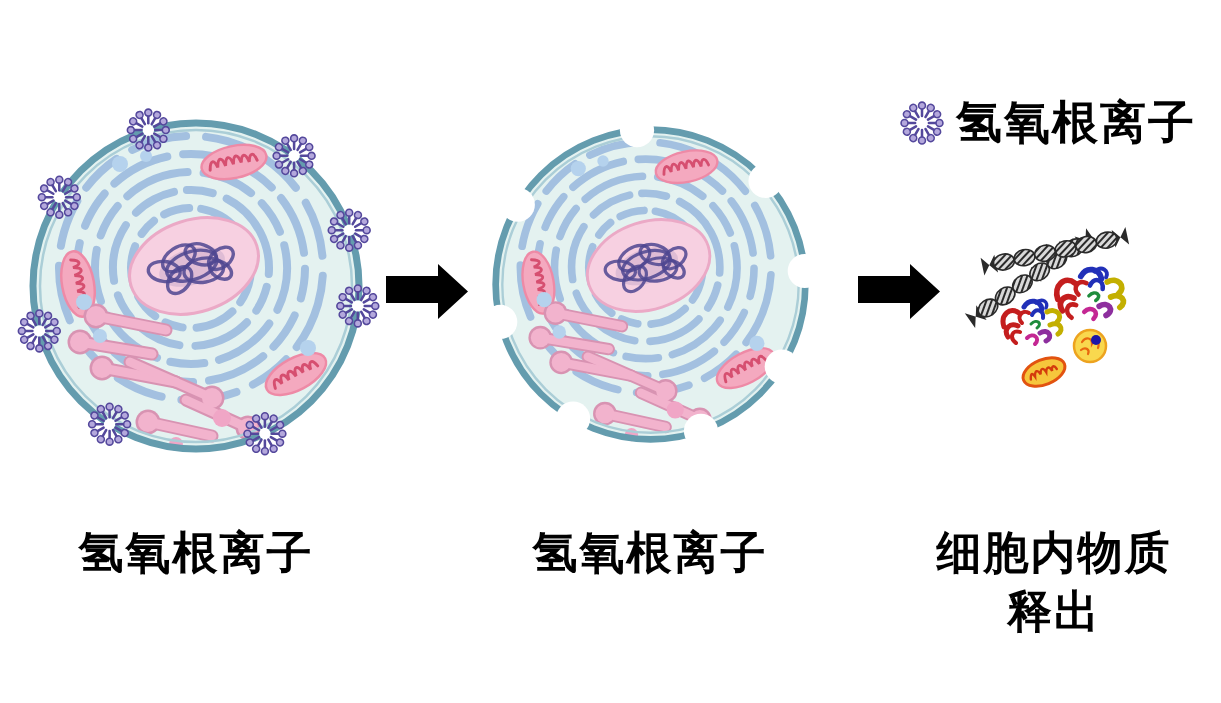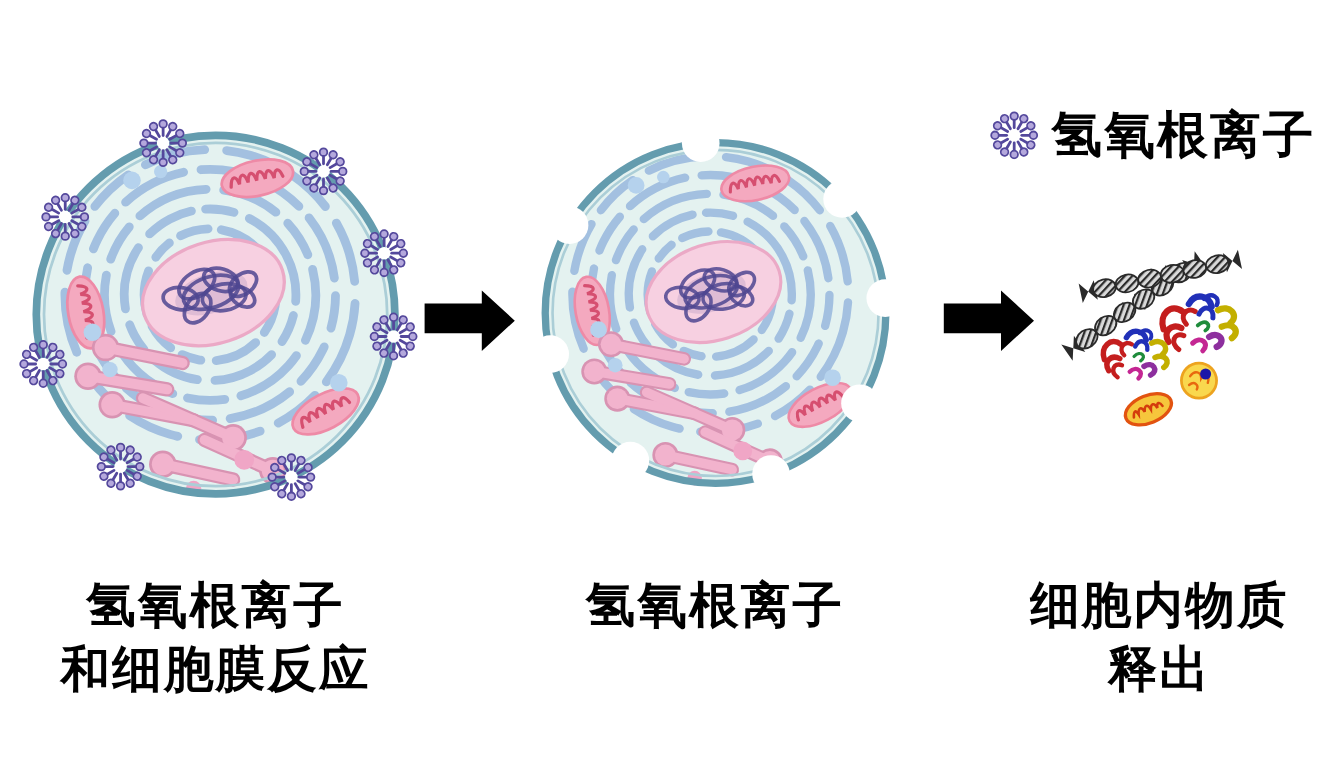--- a/index.html
+++ b/index.html
@@ -1,17 +1,17 @@
 <!DOCTYPE html>
 <html style="--background: #ffffff; --text: #000000; --arrow: #000000; --membrane: #649cae; --membrane-light: #abced7; --cytoplasm: #e4f2f0; --nucleus-fill: #f7d0e1; --nucleus-stroke: #eba9c6; --chromatin: #4f4790; --er: #a3c0e0; --mito-fill: #f4a9bf; --mito-stroke: #ee8aa6; --mito-cristae: #d64f70; --golgi: #f2b3cd; --golgi-stroke: #d893b2; --vesicle-blue: #b5d2ed; --vesicle-pink: #f0a6c6; --ion: #54489c; --ion-tip: #b4a8dc; --dna: #2a2a2a; --dna-hatch-bg: #d9d9d9; --released-mito-fill: #f6c63c; --released-mito-stroke: #e25310; --released-mito-cristae: #d43c0c; --lysosome-fill: #f9d84e; --lysosome-stroke: #eda31f; --lysosome-squiggle: #e8680f; --lysosome-dot: #1c16a8; --protein-red: #c41e1e; --protein-blue: #2130b8; --protein-yellow: #c3af00; --protein-purple: #8d2f9e; --protein-green: #1f8c3c; --protein-magenta: #c42793;"><head>
 <meta charset="utf-8">
 <style>
   html,body{margin:0;padding:0;background:var(--background,#fff);}
   .stage{position:relative;width:1221px;height:703px;background:var(--background);overflow:hidden;
-         font-family:Liberation Mono, monospace;}
+         font-family:Liberation Serif, serif;}
   .artwork{position:absolute;left:0;top:0;}
 
   
   .cytoplasm{fill:var(--cytoplasm);}
   .membrane{fill:none;stroke:var(--membrane);stroke-width:7;}
   .membrane-inner{fill:none;stroke:var(--membrane-light);stroke-width:2.5;}
   .er circle{fill:none;stroke:var(--er);stroke-width:8;stroke-linecap:round;}
   .nucleus-body{fill:var(--nucleus-fill);stroke:var(--nucleus-stroke);stroke-width:3;}
   .chromatin{fill:none;stroke:var(--chromatin);stroke-width:3.4;opacity:.85;}
   .chromatin-shade{fill:var(--chromatin);opacity:.14;stroke:none;}
@@ -275,21 +275,20 @@
 
   <div class="legend">
     <svg class="legend-icon" width="44" height="44" viewBox="-22 -22 44 44">
       <use href="#oh-ion" transform="scale(1.15)"></use>
     </svg>
     <span>氢氧根离子</span>
   </div>
 
   <div class="caption" style="left:0px;top:524px;">
     <div>氢氧根离子</div>
-    <div>和细胞膜反应</div>
   </div>
   <div class="caption" style="left:454px;top:524px;">
     <div>氢氧根离子</div>
   </div>
   <div class="caption" style="left:858px;top:524px;">
     <div>细胞内物质</div>
     <div>释出</div>
   </div>
 
 </div>

